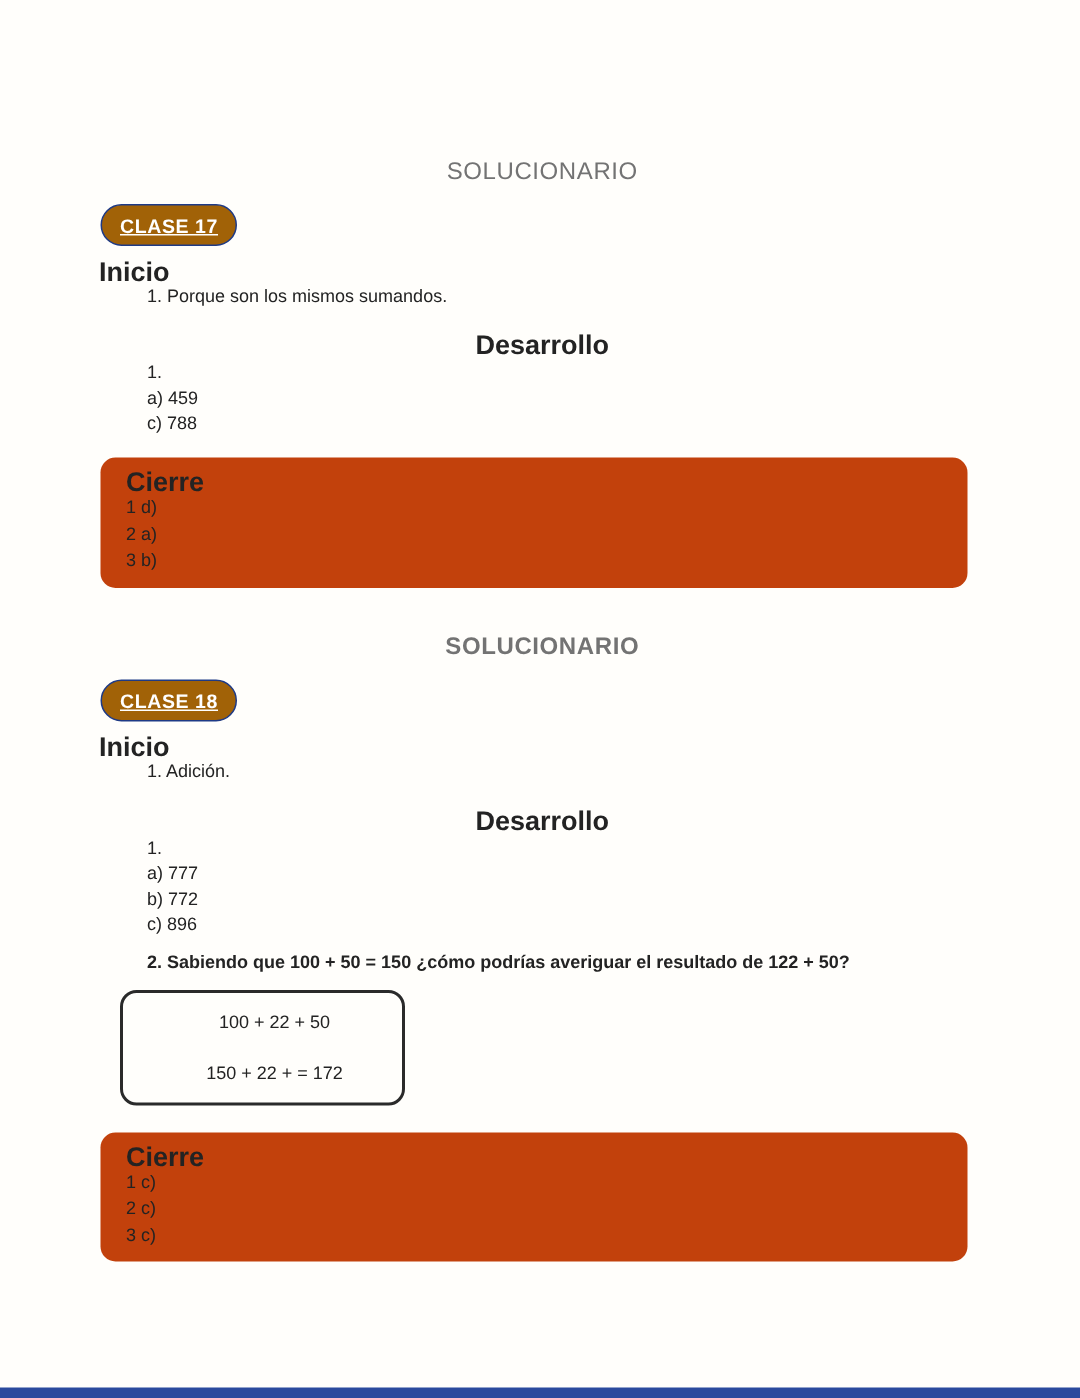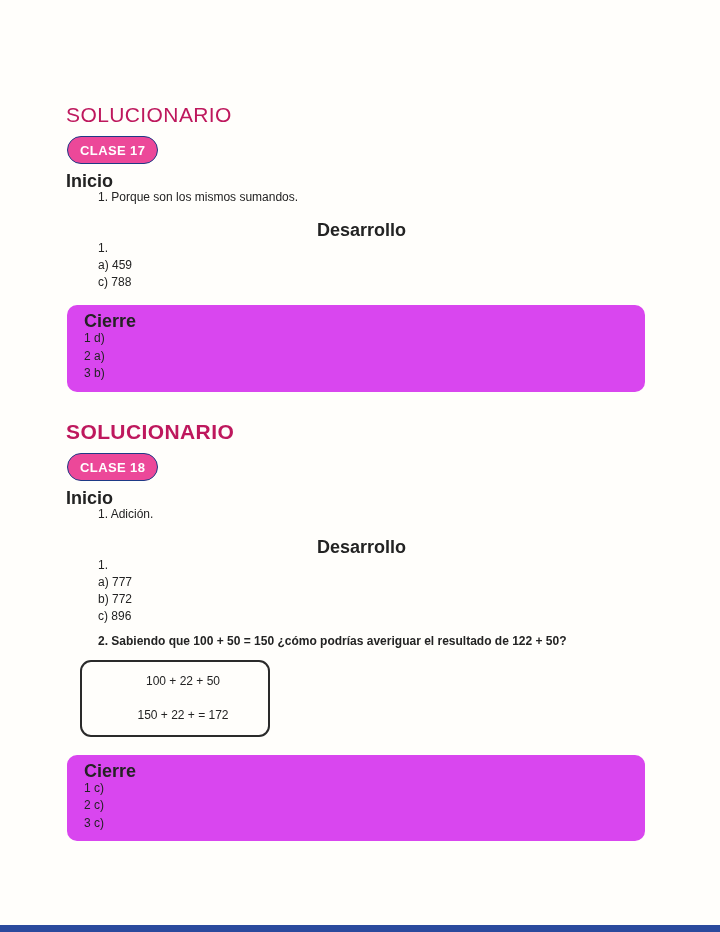--- a/index.html
+++ b/index.html
@@ -7,44 +7,44 @@
     width: 720px; height: 932px;
     background: #fffefb;
     font-family: "Liberation Sans", "DejaVu Sans", sans-serif;
     color: #232323;
     position: relative;
     overflow: hidden;
   }
   .page { position: absolute; inset: 0; padding: 106px 63px 0 66px; box-sizing: border-box; }
 
   .soluc-title {
-    font-size: 21px; line-height: 18px; letter-spacing: 0.4px;
-    color: #be185d; margin: 0 0 12px 0; font-weight: 400;
+    font-size: 16px; line-height: 18px; letter-spacing: 0.4px;
+    color: #737373; margin: 0 0 12px 0; font-weight: 400; text-align: center;
   }
   .soluc-title.bold { font-weight: 700; }
 
   .clase-pill {
     display: inline-block;
     min-width: 76px; height: 28px; line-height: 28px;
     padding: 0 12px; margin: 0 0 10px 1px;
-    background: #ec4899; border: 1px solid #1e3a86; border-radius: 15px;
+    background: #a16207; border: 1px solid #1e3a86; border-radius: 15px;
     color: #ffffff; font-size: 13px; font-weight: 700; letter-spacing: 0.4px;
-    text-align: center; box-sizing: border-box;
+    text-align: center; box-sizing: border-box; text-decoration: underline;
   }
 
   .block-label { font-size: 18px; line-height: 15px; font-weight: 700; margin: 0; }
   .line { font-size: 12px; line-height: 17px; margin: 0; }
   .indent { margin-left: 32px; }
   .num-line { margin-top: 2px; }
 
   .gap-lg { margin-top: 17px; text-align: center; }
   .gap-md { margin-top: 8px; font-weight: bold; }
 
   .cierre-box {
-    background: #d946ef; border-radius: 10px;
+    background: #c2410c; border-radius: 10px;
     margin: 14px 12px 0 1px; padding: 8px 16px 9px 17px;
   }
   .cierre-box .block-label { line-height: 17px; }
   .cierre-box .line { line-height: 17.5px; }
 
   .section-2 { margin-top: 31px; }
 
   .work-box {
     width: 190px; box-sizing: border-box;
     margin: 10px 0 0 14px; padding: 11px 10px 12px 26px;

